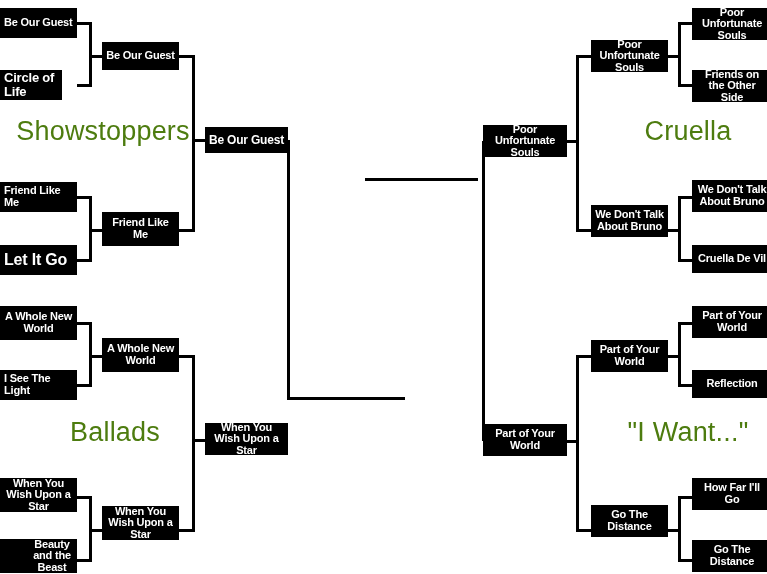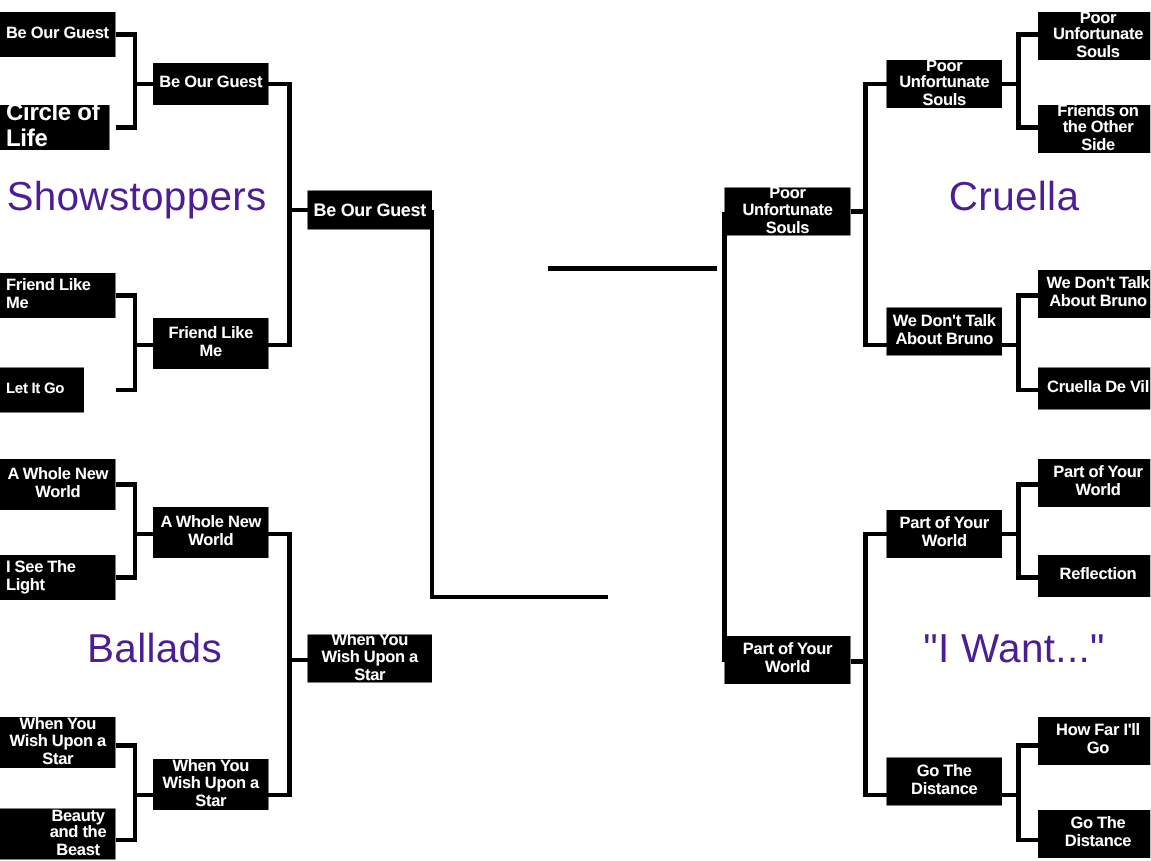--- a/index.html
+++ b/index.html
@@ -31,26 +31,27 @@
     text-align:center;
     line-height:1.05;
     box-sizing:border-box;
     padding:2px 4px;
     letter-spacing:-0.2px;
     z-index:2;
   }
   .box.left-al{ justify-content:flex-start; text-align:left; }
   .region-title{
     position:absolute;
-    color:#4c1d95;
+    color:#4d7c0f;
     font-weight:300;
     white-space:nowrap;
     text-align:center;
     letter-spacing:0.2px;
     z-index:1;
+    margin-left:12px;
   }
 </style>
 </head>
 <body>
 
 <div id="bracket">
 
   <svg id="lines" viewBox="0 0 767 574" xmlns="http://www.w3.org/2000/svg" shape-rendering="crispEdges">
     <g stroke="#000000" stroke-width="3" fill="none">
 
@@ -96,25 +97,25 @@
   <div class="region-title" style="left:0px; top:116px; width:182px; font-size:27px;">Showstoppers</div>
 
   <div class="region-title" style="left:12px; top:417px; width:182px; font-size:27px;">Ballads</div>
 
   <div class="region-title" style="left:585px; top:116px; width:182px; font-size:27px;">Cruella</div>
 
   <div class="region-title" style="left:585px; top:417px; width:182px; font-size:27px;">"I Want..."</div>
 
   <div class="box left-al" style="left:0px; top:8px; width:77px; height:30px; font-size:11px;">Be Our Guest</div>
 
-  <div class="box left-al" style="left:0px; top:70px; width:73px; height:30px; font-size:16px;">Circle of Life</div>
+  <div class="box left-al" style="left:0px; top:70px; width:62px; height:30px; font-size:13px;">Circle of Life</div>
 
   <div class="box left-al" style="left:0px; top:182px; width:77px; height:30px; font-size:11px;">Friend Like Me</div>
 
-  <div class="box left-al" style="left:0px; top:245px; width:56px; height:30px; font-size:10px;">Let It Go</div>
+  <div class="box left-al" style="left:0px; top:245px; width:77px; height:30px; font-size:16px;">Let It Go</div>
 
   <div class="box" style="left:102px; top:42px; width:77px; height:28px; font-size:11px;">Be Our Guest</div>
 
   <div class="box" style="left:102px; top:212px; width:77px; height:34px; font-size:11px;">Friend Like Me</div>
 
   <div class="box" style="left:205px; top:127px; width:83px; height:26px; font-size:12px;">Be Our Guest</div>
 
   <div class="box" style="left:0px; top:306px; width:77px; height:34px; font-size:11px;">A Whole New World</div>
 
   <div class="box left-al" style="left:0px; top:370px; width:77px; height:30px; font-size:11px;">I See The Light</div>

